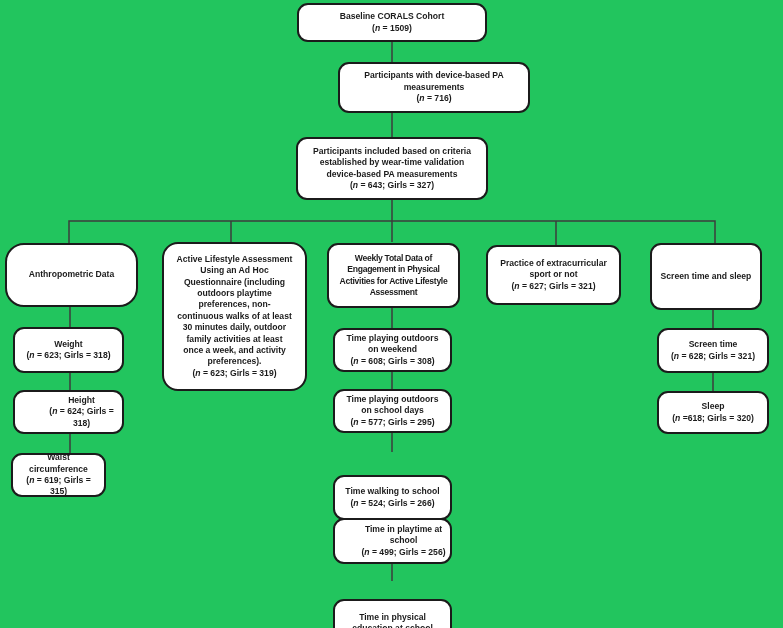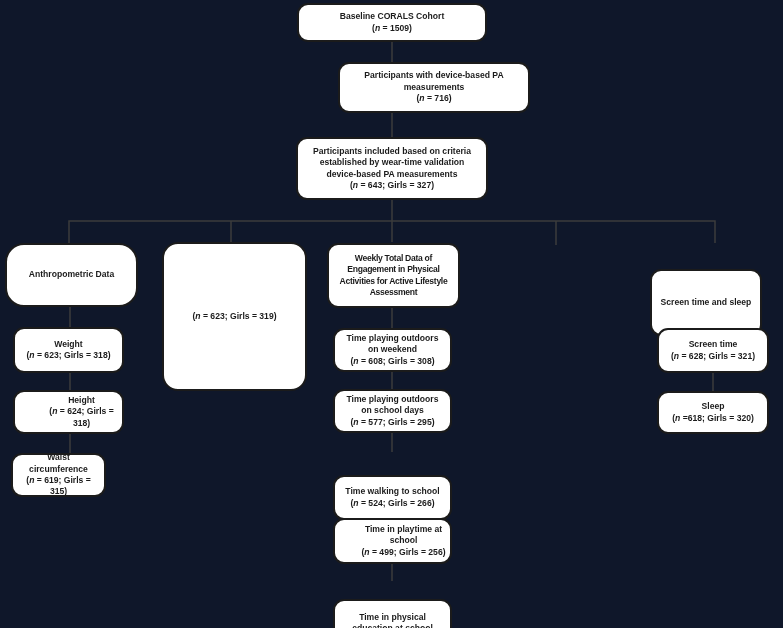--- a/index.html
+++ b/index.html
@@ -4,21 +4,21 @@
 <style>
   html, body {
     margin: 0;
     padding: 0;
     background: #ffffff;
   }
   .figure {
     position: relative;
     width: 783px;
     height: 628px;
-    background: #0f172a;
+    background: #22c55e;
     font-family: "Liberation Sans", sans-serif;
     overflow: hidden;
   }
   .connectors {
     position: absolute;
     left: 0;
     top: 0;
     width: 783px;
     height: 628px;
   }
@@ -45,21 +45,21 @@
   .stat i { font-style: italic; }
 
   
   .n-baseline        { left:297px; top:3px;   width:190px; height:39px; }
   .n-device_pa       { left:295px; top:62px;  width:192px; height:51px;margin-left:43px; }
   .n-included        { left:296px; top:137px; width:192px; height:63px; }
   .n-anthropometric  { left:5px;   top:243px; width:133px; height:64px; border-radius:19px; }
   .n-ad_hoc          { left:162px; top:242px; width:145px; height:149px; border-radius:16px; }
   .n-weekly_total    { left:327px; top:243px; width:133px; height:65px; letter-spacing:-0.3px; padding:2px 2px; }
   .n-extracurricular { left:486px; top:245px; width:135px; height:60px; }
-  .n-screen_sleep    { left:650px; top:243px; width:112px; height:67px;margin-top:26px; }
+  .n-screen_sleep    { left:650px; top:243px; width:112px; height:67px; }
   .n-weight          { left:13px;  top:327px; width:111px; height:46px; }
   .n-height          { left:13px;  top:390px; width:111px; height:44px;padding-left:30px; }
   .n-waist           { left:11px;  top:453px; width:95px; height:44px; }
   .n-weekend         { left:333px; top:328px; width:119px; height:44px; }
   .n-school_days     { left:333px; top:389px; width:119px; height:44px; }
   .n-walking         { left:333px; top:452px; width:119px; height:45px;margin-top:23px; }
   .n-playtime        { left:333px; top:518px; width:119px; height:46px;padding-left:26px; }
   .n-physical_ed     { left:333px; top:581px; width:119px; height:60px;margin-top:18px; }
   .n-screen_time     { left:657px; top:328px; width:112px; height:45px; }
   .n-sleep           { left:657px; top:391px; width:112px; height:43px; }
@@ -104,30 +104,45 @@
 established by wear-time validation
 device-based PA measurements</div>
     <div class="stat">(<i>n</i> = 643; Girls = 327)</div>
   </div>
 
   <div class="node n-anthropometric">
     <div class="title">Anthropometric Data</div>
   </div>
 
   <div class="node n-ad_hoc">
+    <div class="title">Active Lifestyle Assessment
+Using an Ad Hoc
+Questionnaire (including
+outdoors playtime
+preferences, non-
+continuous walks of at least
+30 minutes daily, outdoor
+family activities at least
+once a week, and activity
+preferences).</div>
     <div class="stat">(<i>n</i> = 623; Girls = 319)</div>
   </div>
 
   <div class="node n-weekly_total">
     <div class="title">Weekly Total Data of
 Engagement in Physical
 Activities for Active Lifestyle
 Assessment</div>
   </div>
 
+  <div class="node n-extracurricular">
+    <div class="title">Practice of extracurricular
+sport or not</div>
+    <div class="stat">(<i>n</i> = 627; Girls = 321)</div>
+  </div>
 
   <div class="node n-screen_sleep">
     <div class="title">Screen time and sleep</div>
   </div>
 
   <div class="node n-weight">
     <div class="title">Weight</div>
     <div class="stat">(<i>n</i> = 623; Girls = 318)</div>
   </div>
 

